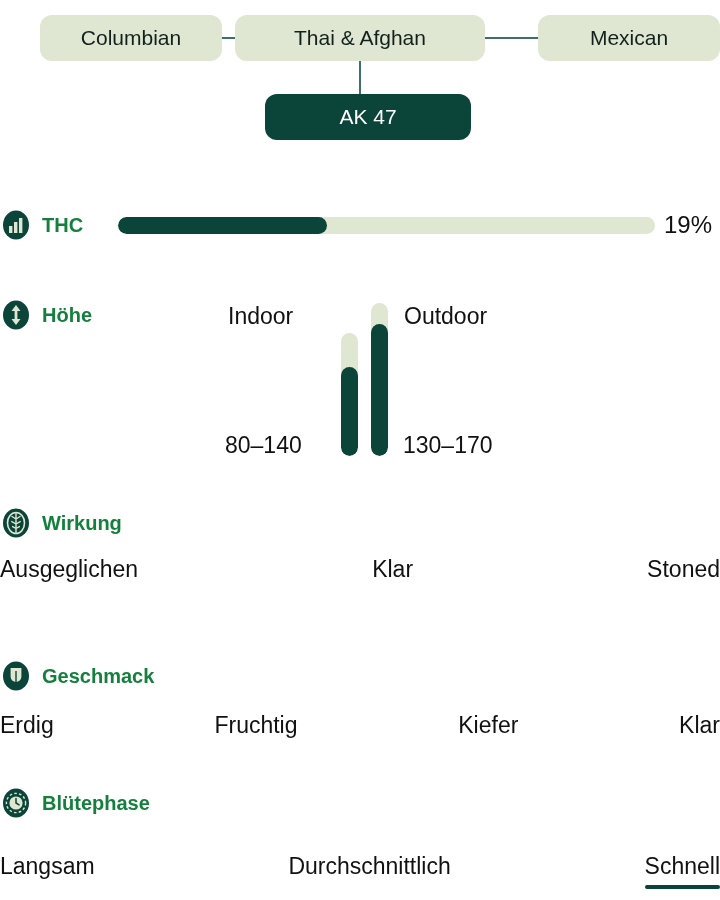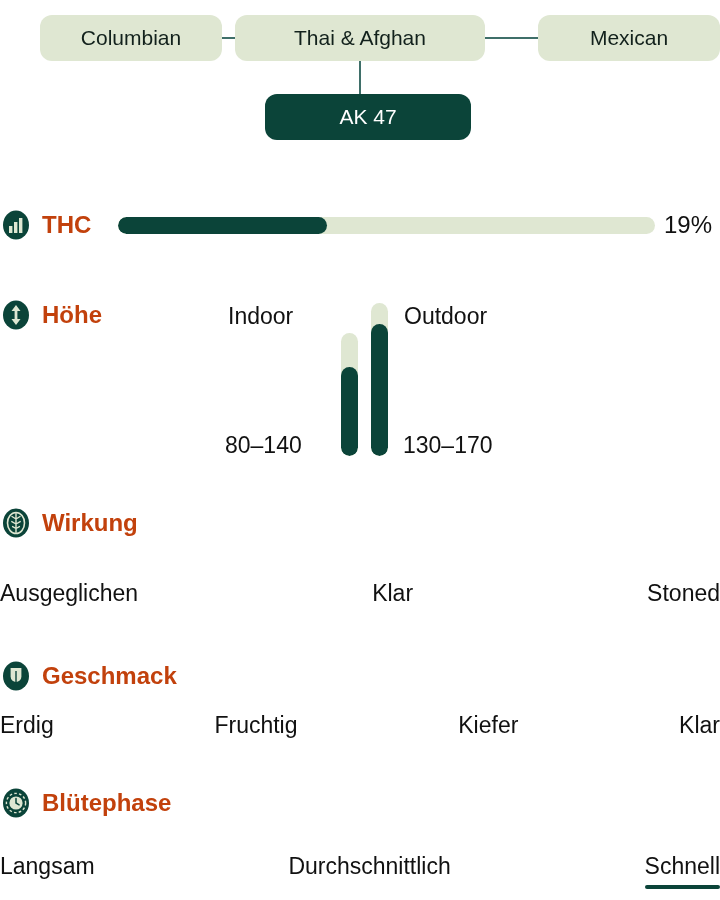--- a/index.html
+++ b/index.html
@@ -69,23 +69,23 @@
   .conn.v-mid   { left: 359px; top: 61px; width: 2px;  height: 40px; }
 
   
   .sec-head {
     position: absolute;
     display: flex;
     align-items: center;
     gap: 12px;
   }
   .sec-title {
-    font-size: 24px;
+    font-size: 20px;
     font-weight: bold;
-    color: #c2410c;
+    color: #15803d;
     white-space: nowrap;
   }
   .ico {
     width: 28px;
     height: 30px;
     flex: none;
     display: block;
   }
 
   
@@ -158,21 +158,21 @@
   .opt-head.wirkung   { left: 2px; top: 508px; }
   .opt-head.geschmack { left: 2px; top: 661px; }
   .opt-head.bluete    { left: 2px; top: 788px; }
 
   .opt-row {
     position: absolute;
     left: 0;
     width: 720px;
     display: flex;
   }
-  .opt-row.wirkung   { top: 580px; }
+  .opt-row.wirkung   { top: 556px; }
   .opt-row.geschmack { top: 712px; }
   .opt-row.bluete    { top: 853px; }
 
   .opt {
     font-size: 23px;
     color: #111111;
     white-space: nowrap;
     position: relative;
     padding-bottom: 9px;
   }

